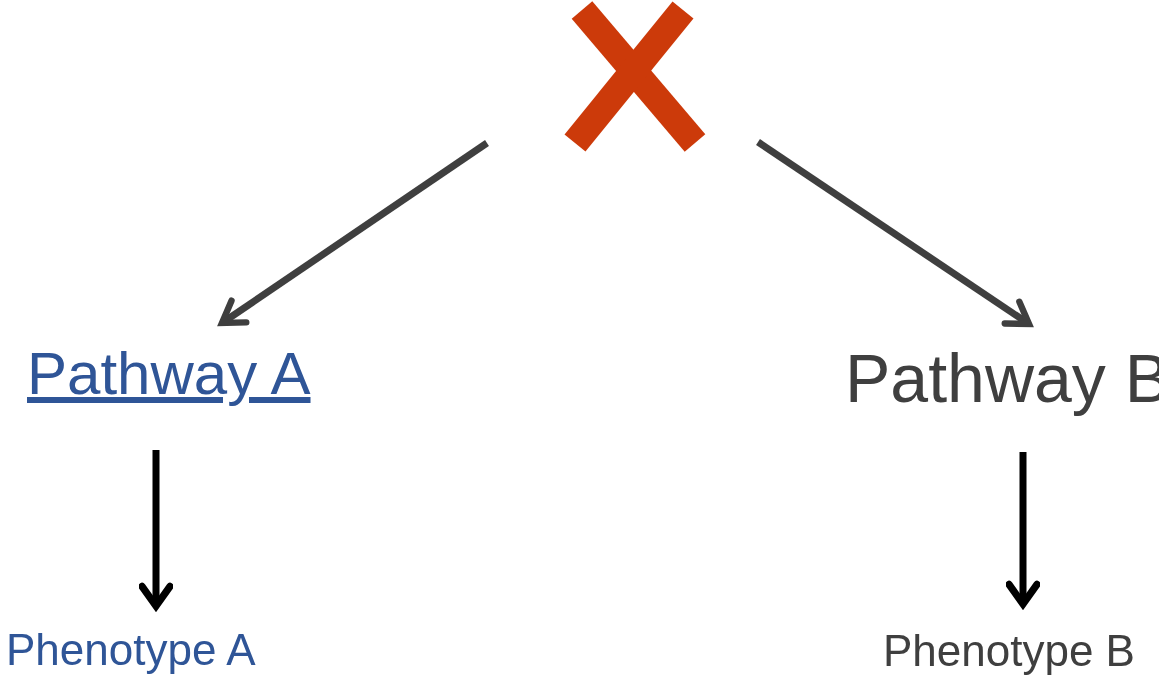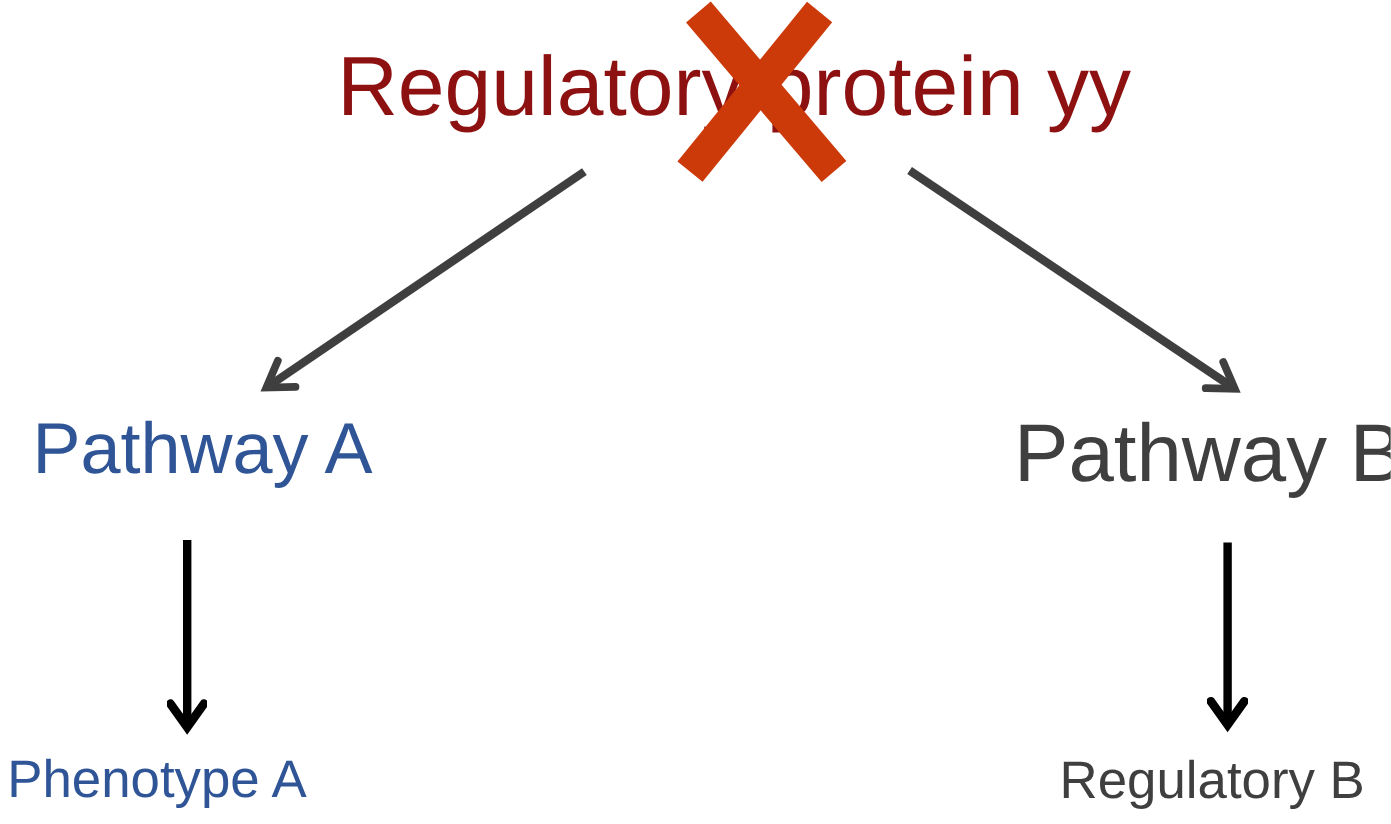--- a/index.html
+++ b/index.html
@@ -39,20 +39,21 @@
     left: 555px;
     top: 0;
     width: 170px;
     height: 160px;
   }
   .node-pathway-a {
     left: 27px;
     top: 344px;
     font-size: 60px;
     color: #2F5597;
+    text-decoration: underline;
   }
   .node-pathway-b {
     left: 845px;
     top: 344px;
     font-size: 68px;
     color: #3F3F3F;
   }
   .node-phenotype-a {
     left: 6px;
     top: 628px;
@@ -81,28 +82,27 @@
         <polyline points="1.5,1 8.5,6 1.5,11" fill="none" stroke="#000000" stroke-width="2.6" stroke-linecap="round" stroke-linejoin="miter"></polyline>
       </marker>
     </defs>
 
     <line x1="487" y1="143" x2="222" y2="323" stroke="#3F3F3F" stroke-width="7" marker-end="url(#head-gray)"></line>
     <line x1="758" y1="142" x2="1029" y2="324" stroke="#3F3F3F" stroke-width="7" marker-end="url(#head-gray)"></line>
     <line x1="156" y1="450" x2="156" y2="606" stroke="#000000" stroke-width="7" marker-end="url(#head-black)"></line>
     <line x1="1023" y1="452" x2="1023" y2="604" stroke="#000000" stroke-width="7" marker-end="url(#head-black)"></line>
   </svg>
 
-  <div class="label title-label">Regulatory protein yy</div>
 
   <svg class="knockout-x" viewBox="0 0 170 160" xmlns="http://www.w3.org/2000/svg">
     <line x1="27" y1="10" x2="140" y2="143" stroke="#CC3A0A" stroke-width="27"></line>
     <line x1="128" y1="10" x2="20" y2="143" stroke="#CC3A0A" stroke-width="27"></line>
   </svg>
 
   <div class="label node-pathway-a">Pathway A</div>
 
   <div class="label node-pathway-b">Pathway B</div>
 
   <div class="label node-phenotype-a">Phenotype A</div>
 
-  <div class="label node-phenotype-b">Regulatory B</div>
+  <div class="label node-phenotype-b">Phenotype B</div>
 
 </div>
 
 </body></html>

